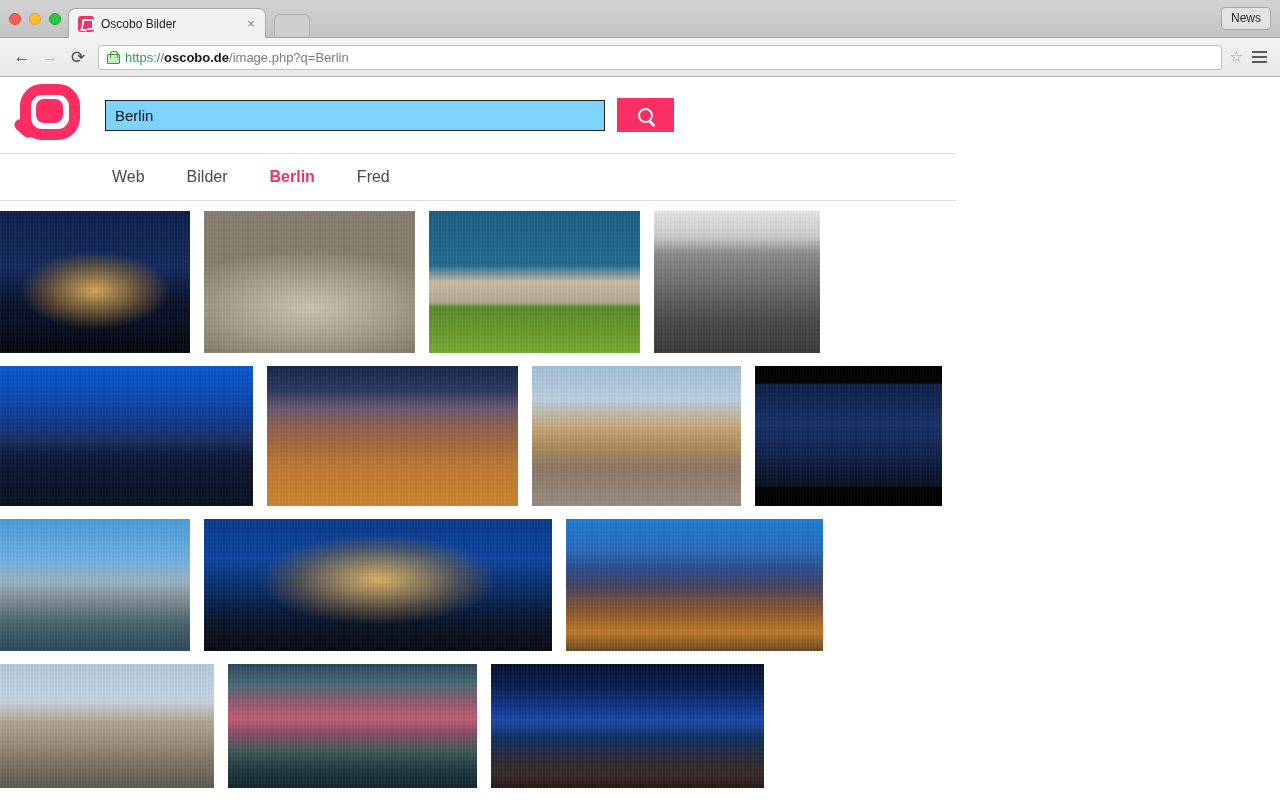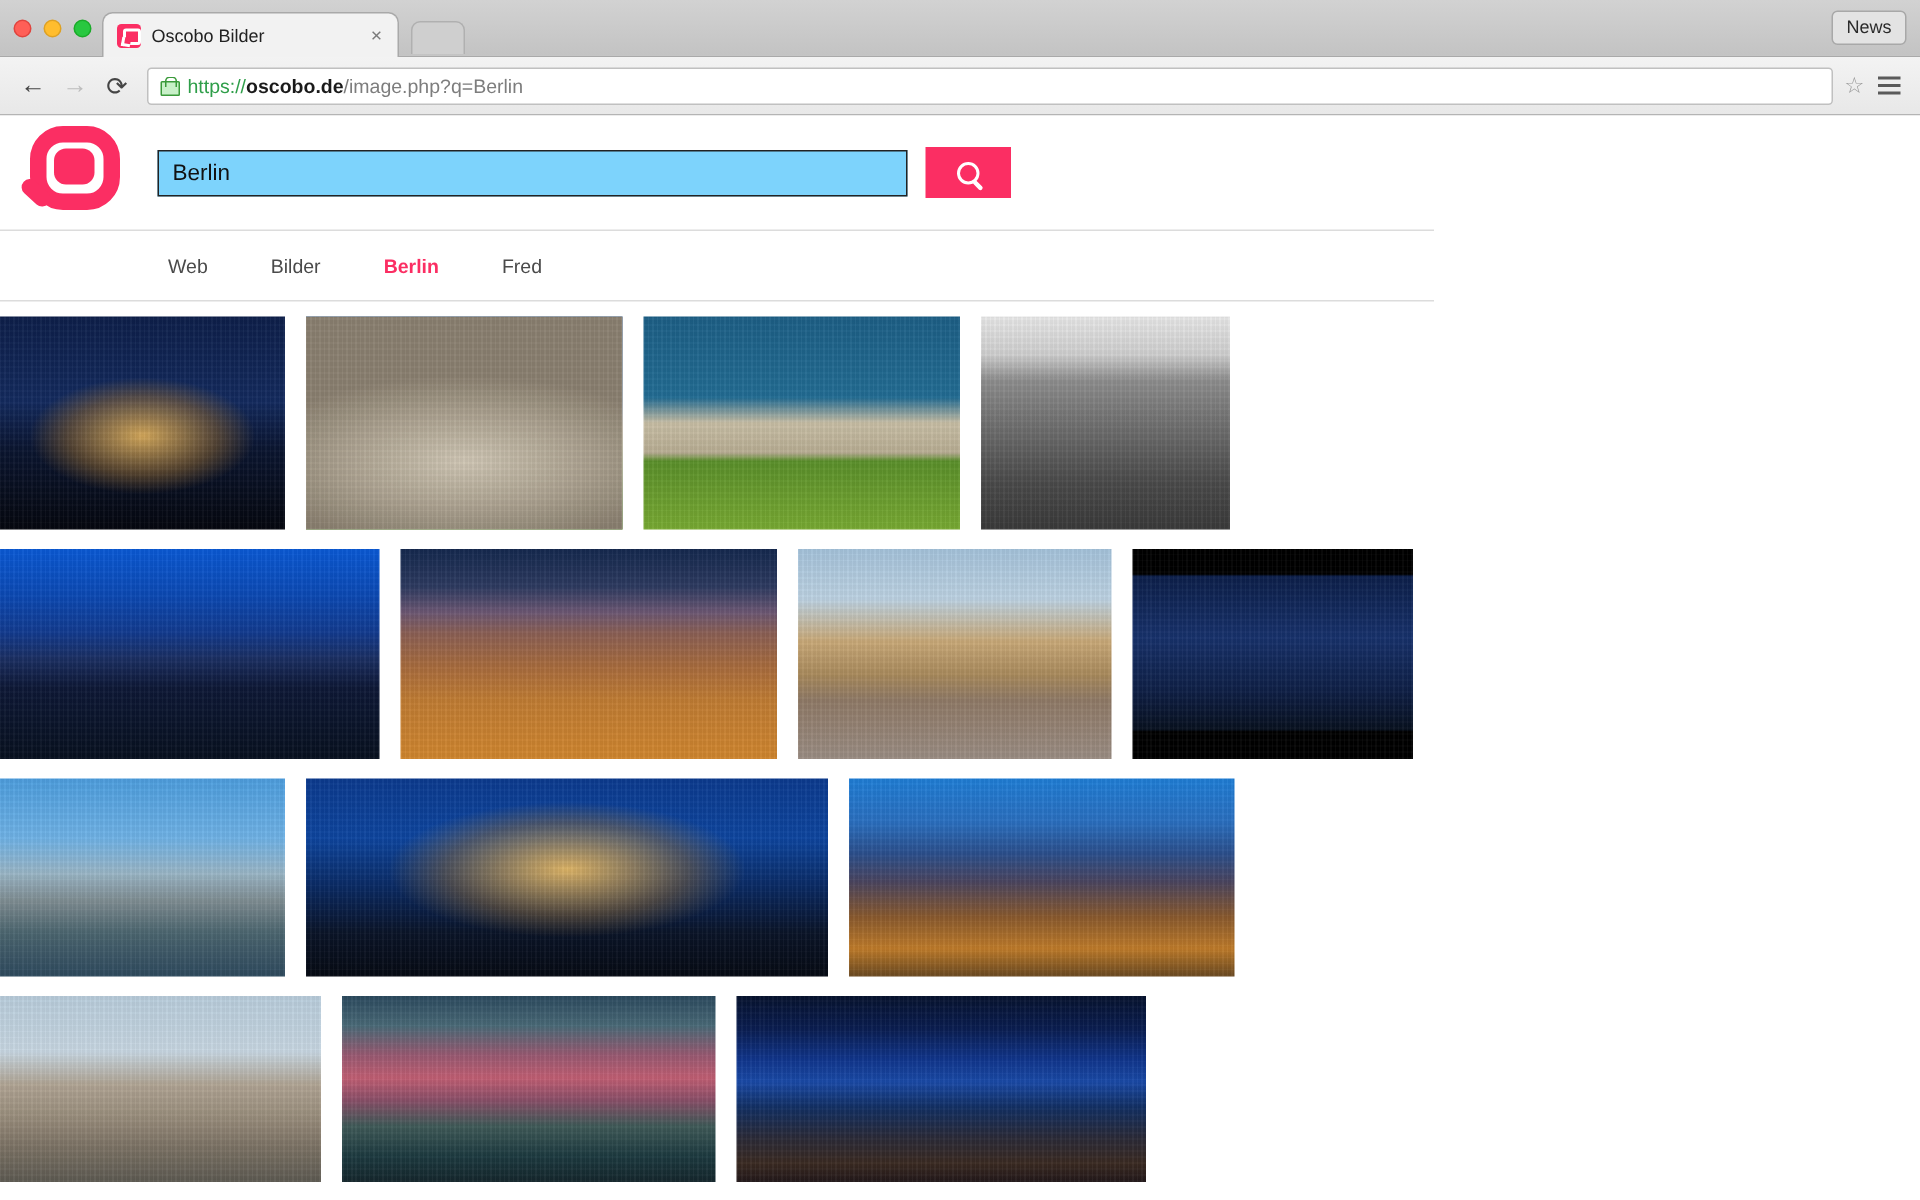--- a/index.html
+++ b/index.html
@@ -253,21 +253,21 @@
 
   .nav-tabs {
     height: 47px;
     width: 956px;
     border-bottom: 1px solid #dcdcdc;
     display: flex; align-items: center;
     padding-left: 112px;
     gap: 42px;
   }
   .nav-tab {
-    font-size: 13px;
+    font-size: 16px;
     color: #4a4a4a;
     text-decoration: none;
     text-align: center;
   }
   .nav-tab.active { color: #fb2e63; font-weight: bold; }
 
   
   .results { padding-top: 10px; }
   .img-row {
     display: flex;

